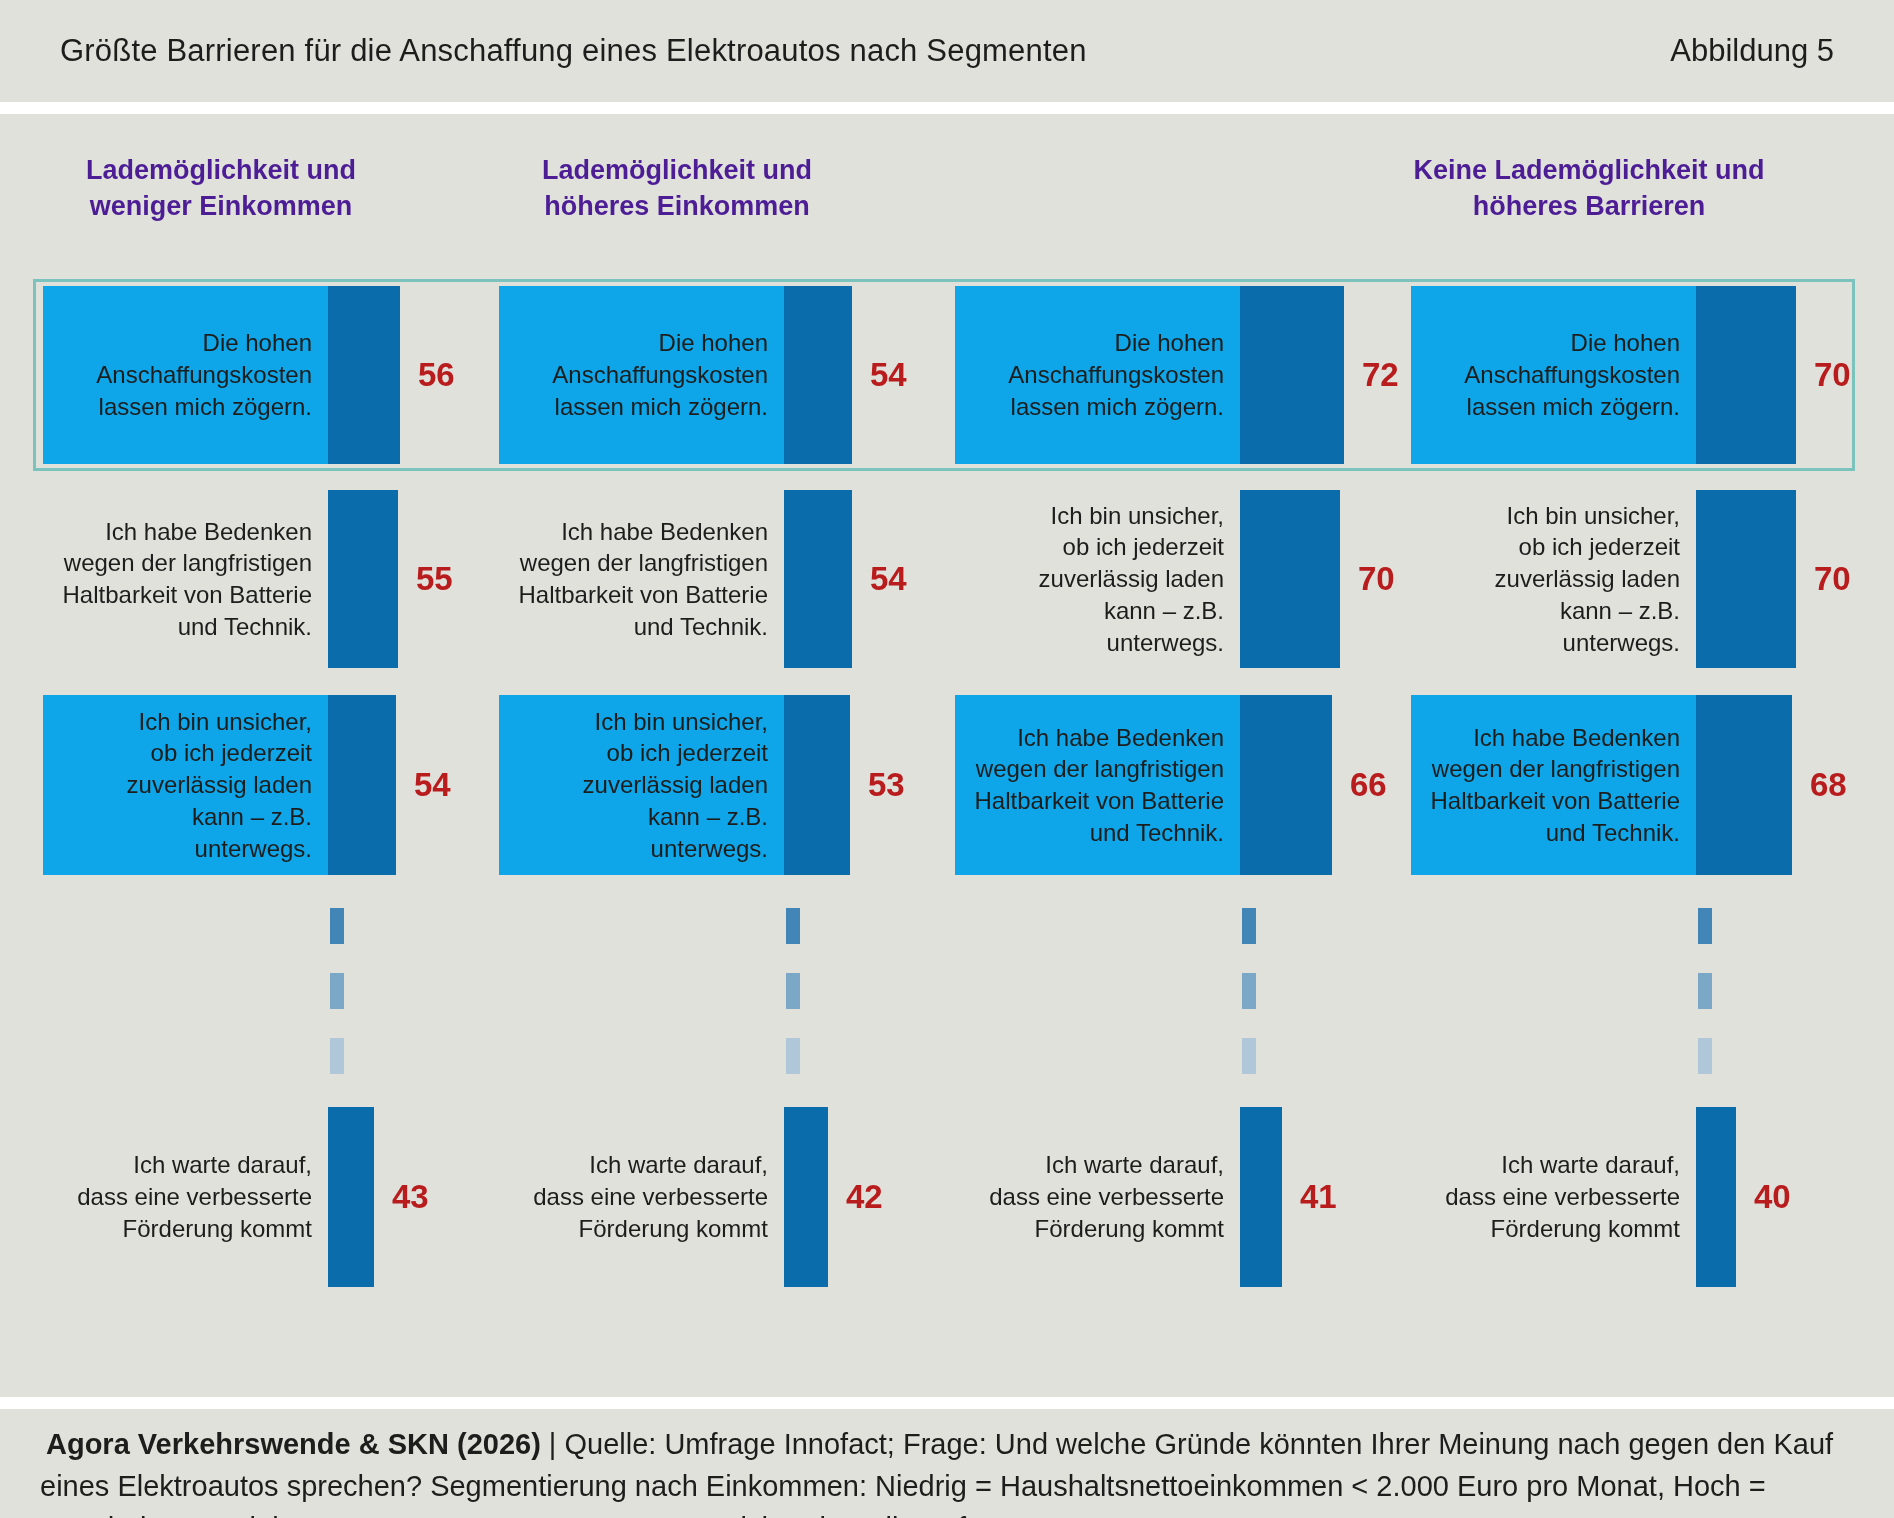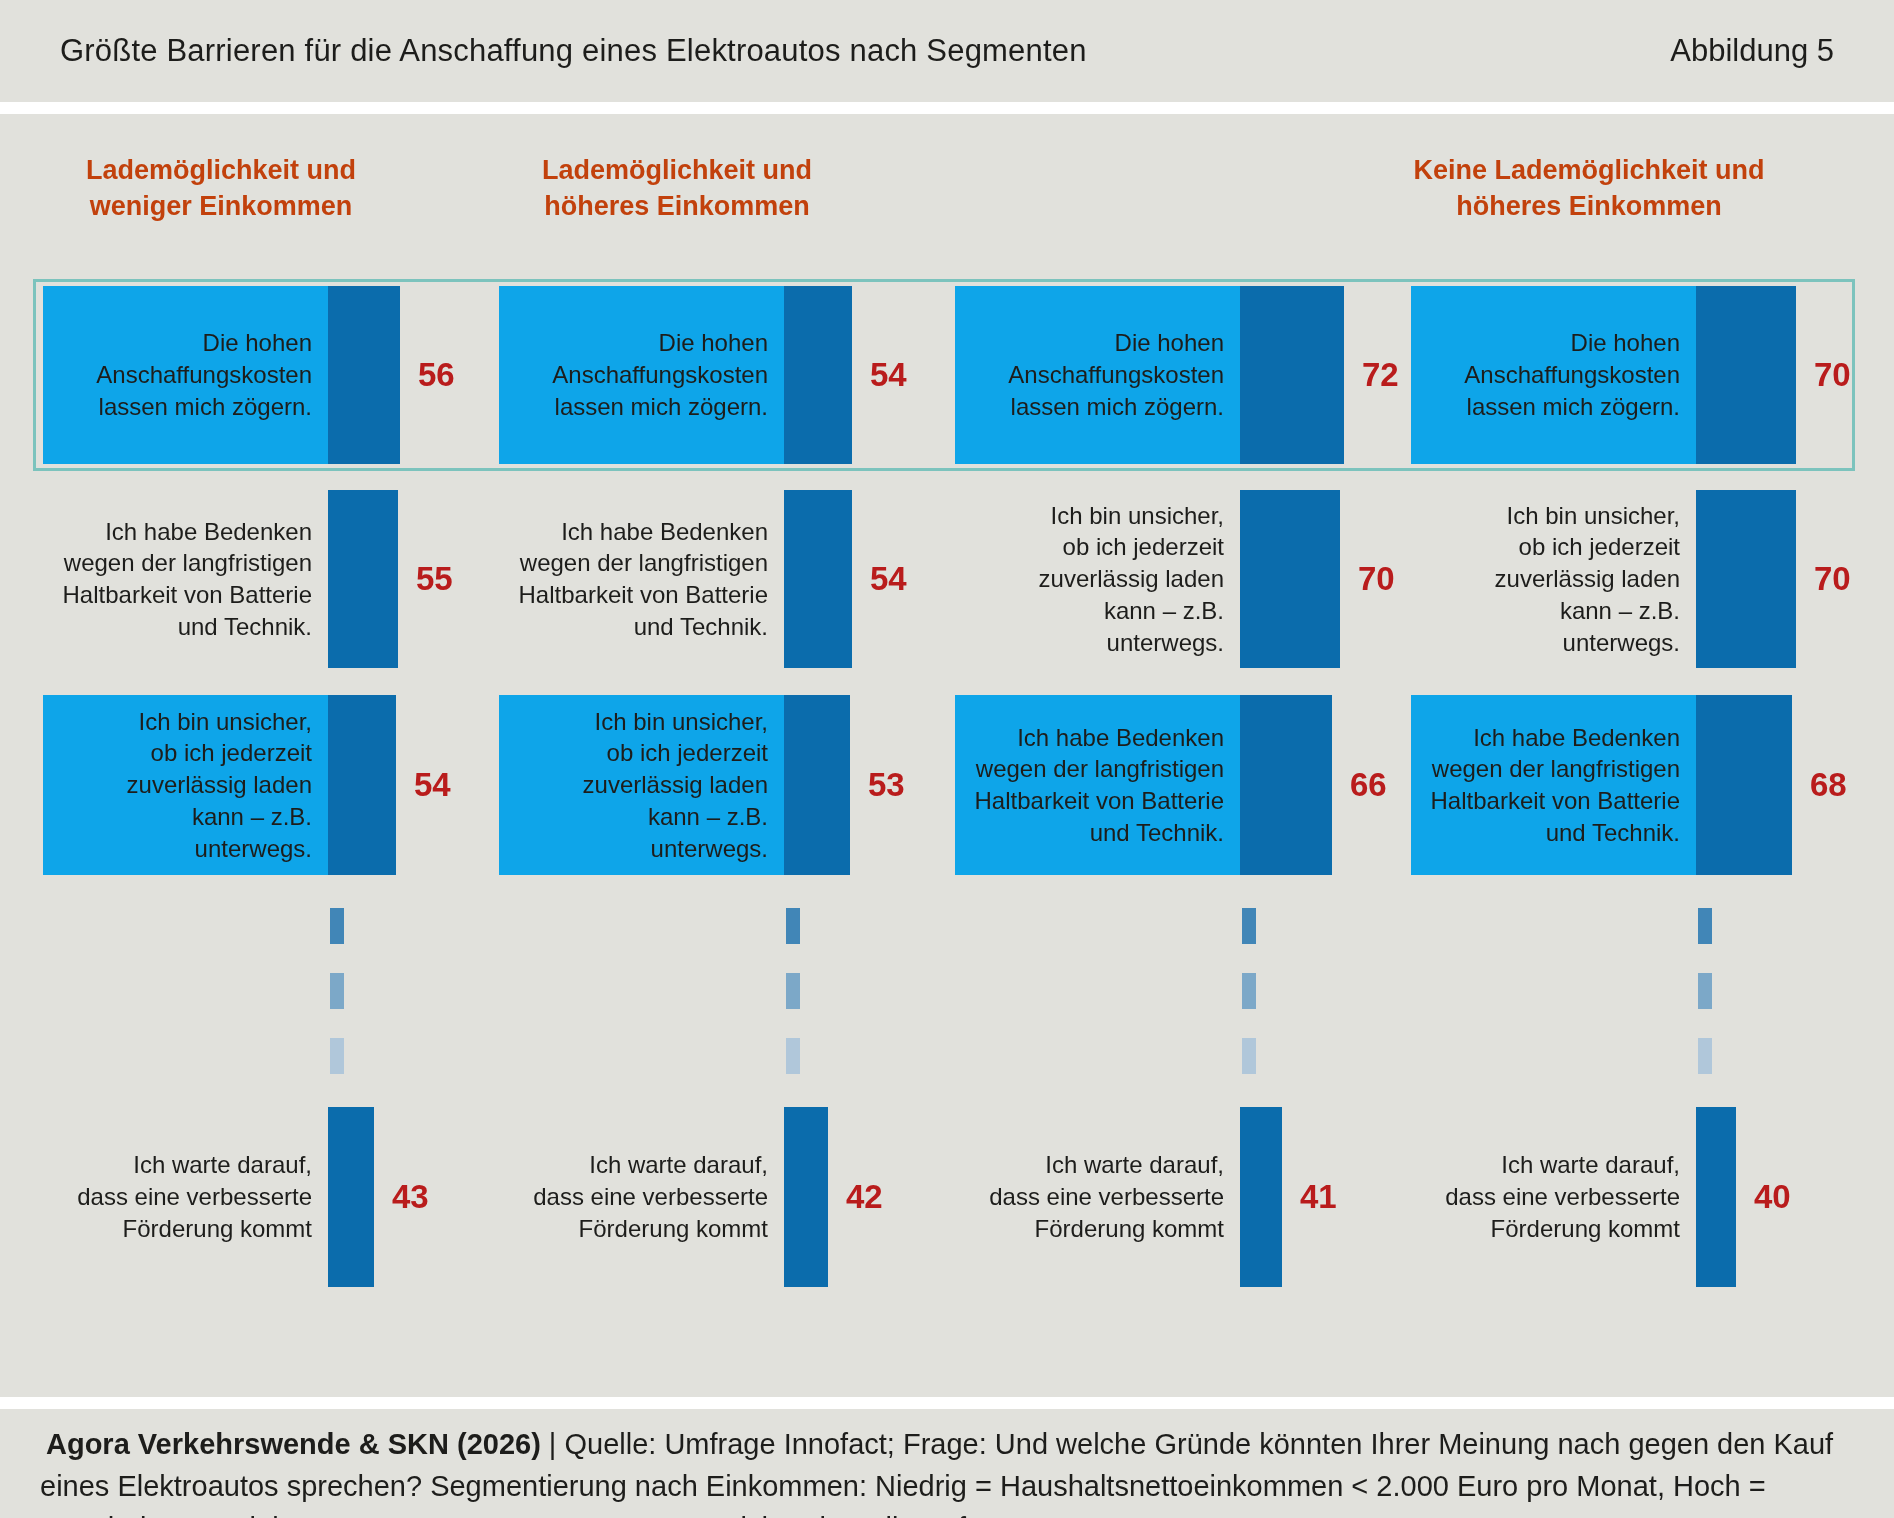--- a/index.html
+++ b/index.html
@@ -19,21 +19,21 @@
   .figure-label{font-size:31px;font-weight:400;}
   .white-strip{position:absolute;left:0;width:1894px;height:12px;background:#ffffff;}
   .strip-top{top:102px;}
   .strip-bottom{top:1397px;}
   
   .col{position:absolute;top:0;height:1518px;width:456px;}
   .col-1{left:36px;} .col-2{left:492px;} .col-3{left:948px;} .col-4{left:1404px;}
   .col-header{
     position:absolute;left:-30px;top:152px;width:430px;
     text-align:center;font-size:27px;font-weight:700;line-height:1.35;
-    white-space:pre-line;color:#c2410c;
+    white-space:pre-line;color:#4c1d95;
   }
   .cell{
     position:absolute;left:7px;display:flex;align-items:stretch;
   }
   .r1{top:286px;height:178px;}
   .r2{top:490px;height:178px;}
   .r3{top:695px;height:180px;}
   .r4{top:1107px;height:180px;}
   .labelbox{
     width:285px;flex:none;box-sizing:border-box;padding-right:16px;
@@ -188,21 +188,21 @@
     <div class="labelbox">Ich warte darauf,
 dass eine verbesserte
 Förderung kommt</div>
     <div class="bar" style="width: 42px;"></div>
     <div class="value">41</div>
   </div>
 </div>
 
 <div class="col col-4">
   <div class="col-header">Keine Lademöglichkeit und
-höheres Einkommen</div>
+höheres Barrieren</div>
   <div class="cell r1">
     <div class="labelbox boxed">Die hohen
 Anschaffungskosten
 lassen mich zögern.</div>
     <div class="bar" style="width: 100px;"></div>
     <div class="value">70</div>
   </div>
   <div class="cell r2">
     <div class="labelbox">Ich bin unsicher,
 ob ich jederzeit

